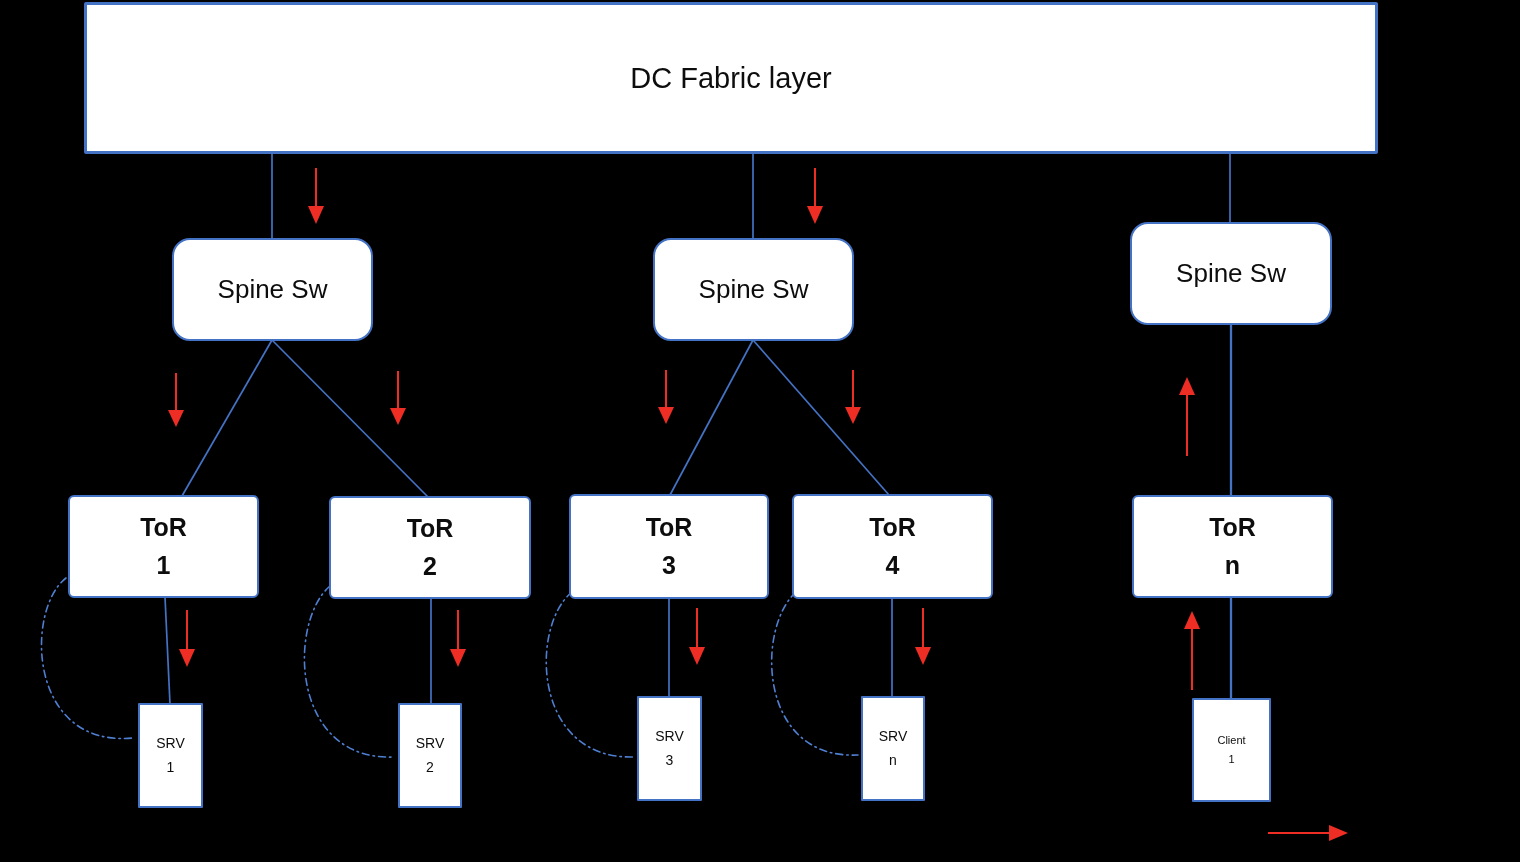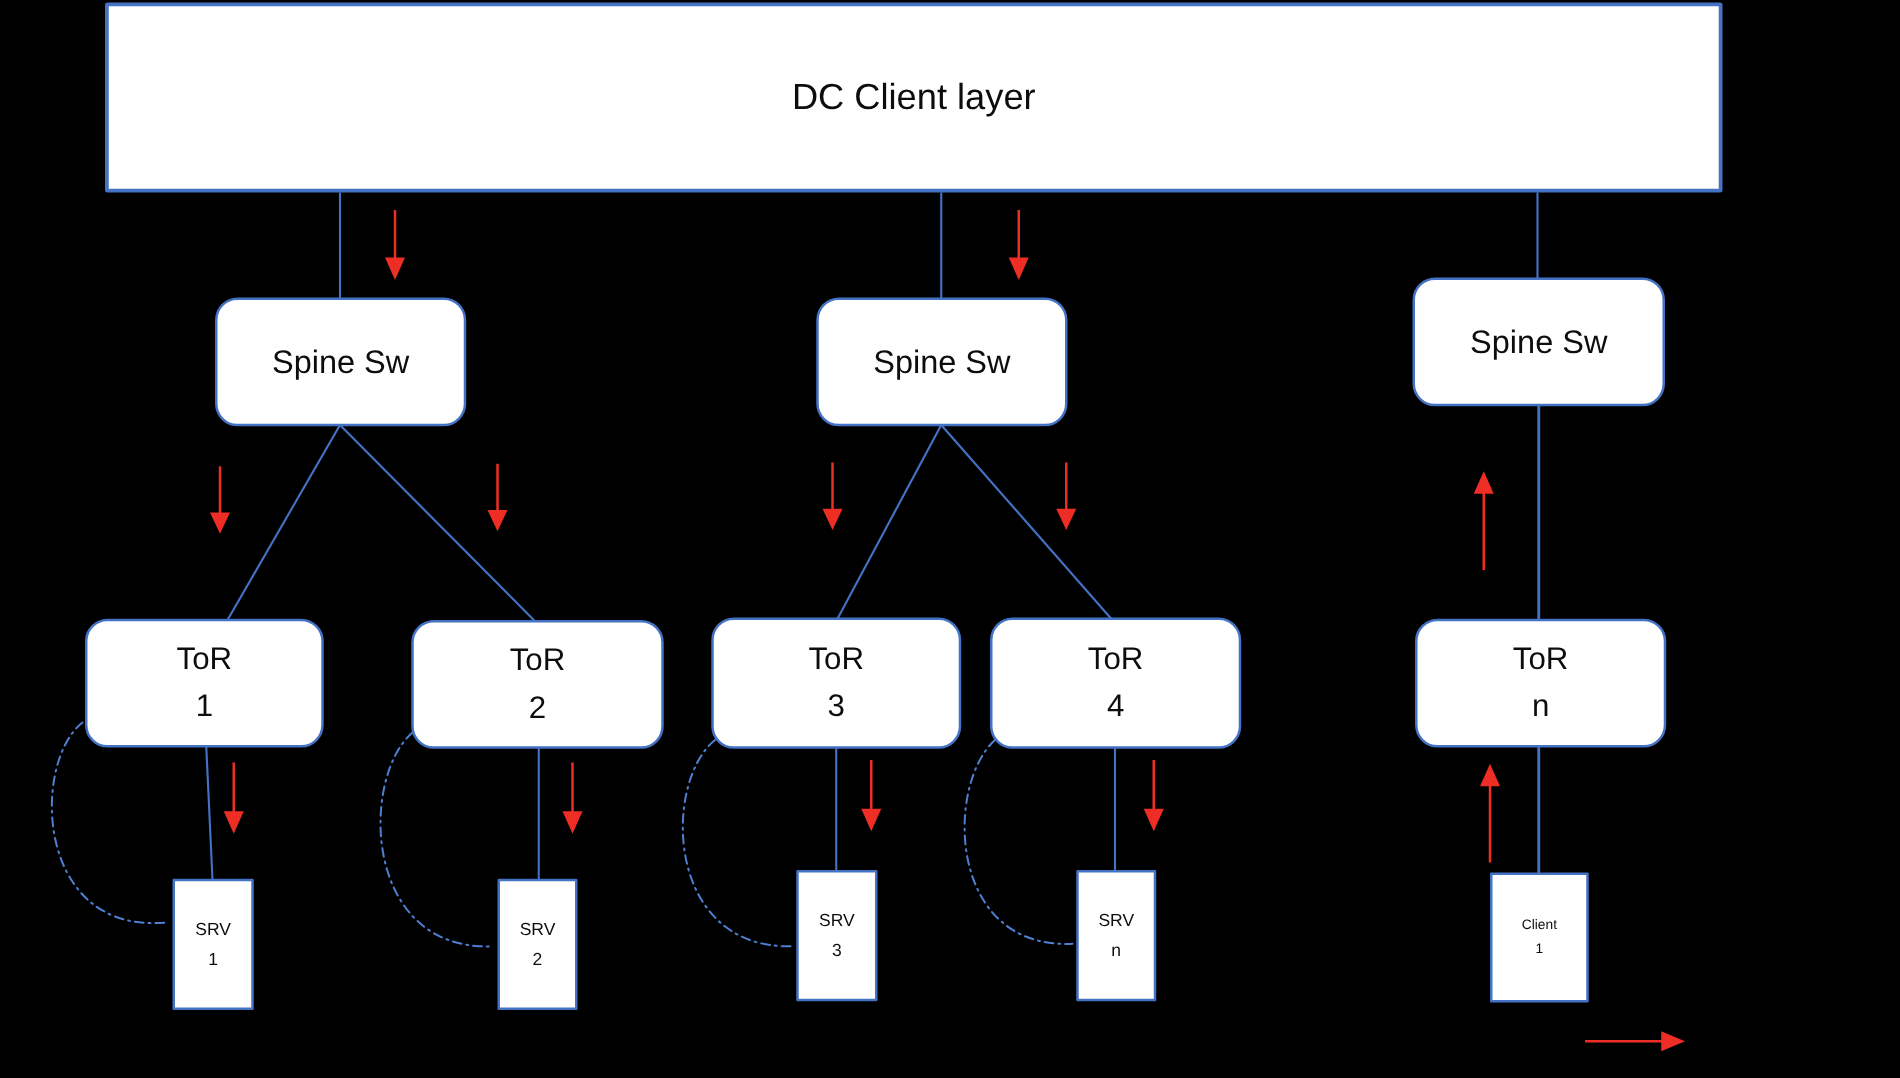--- a/index.html
+++ b/index.html
@@ -31,23 +31,24 @@
   .fabric {
     border-width: 3px;
     border-radius: 2px;
     font-size: 29px;
   }
   .spine {
     border-radius: 18px;
     font-size: 26px;
   }
   .tor {
-    border-radius: 18px;
+    border-radius: 6px;
     font-size: 25px;
     line-height: 1.5;
+    font-weight: bold;
   }
   .endpoint {
     border-radius: 1px;
     font-size: 14px;
     line-height: 1.7;
   }
   .endpoint.client { font-size: 11px; }
   .blue-line { stroke: #4472c4; stroke-width: 1.7; fill: none; }
   .blue-line.thick { stroke-width: 2.3; }
   .loop-arc {
@@ -137,21 +138,21 @@
       <line x1="1192" y1="690" x2="1192" y2="627"></line>
         <polygon points="1184,629 1200,629 1192,611"></polygon>
     </g>
     <g class="red-arrow">
       <line x1="1268" y1="833" x2="1331" y2="833"></line>
         <polygon points="1329,825 1329,841 1348,833"></polygon>
     </g>
   </svg>
 
   <div class="node fabric" style="left:84px; top:2px; width:1294px; height:152px;">
-    <span>DC Client layer</span>
+    <span>DC Fabric layer</span>
   </div>
 
   <div class="node spine" style="left:172px; top:238px; width:201px; height:103px;">
     <span>Spine Sw</span>
   </div>
   <div class="node spine" style="left:653px; top:238px; width:201px; height:103px;">
     <span>Spine Sw</span>
   </div>
   <div class="node spine" style="left:1130px; top:222px; width:202px; height:103px;">
     <span>Spine Sw</span>

